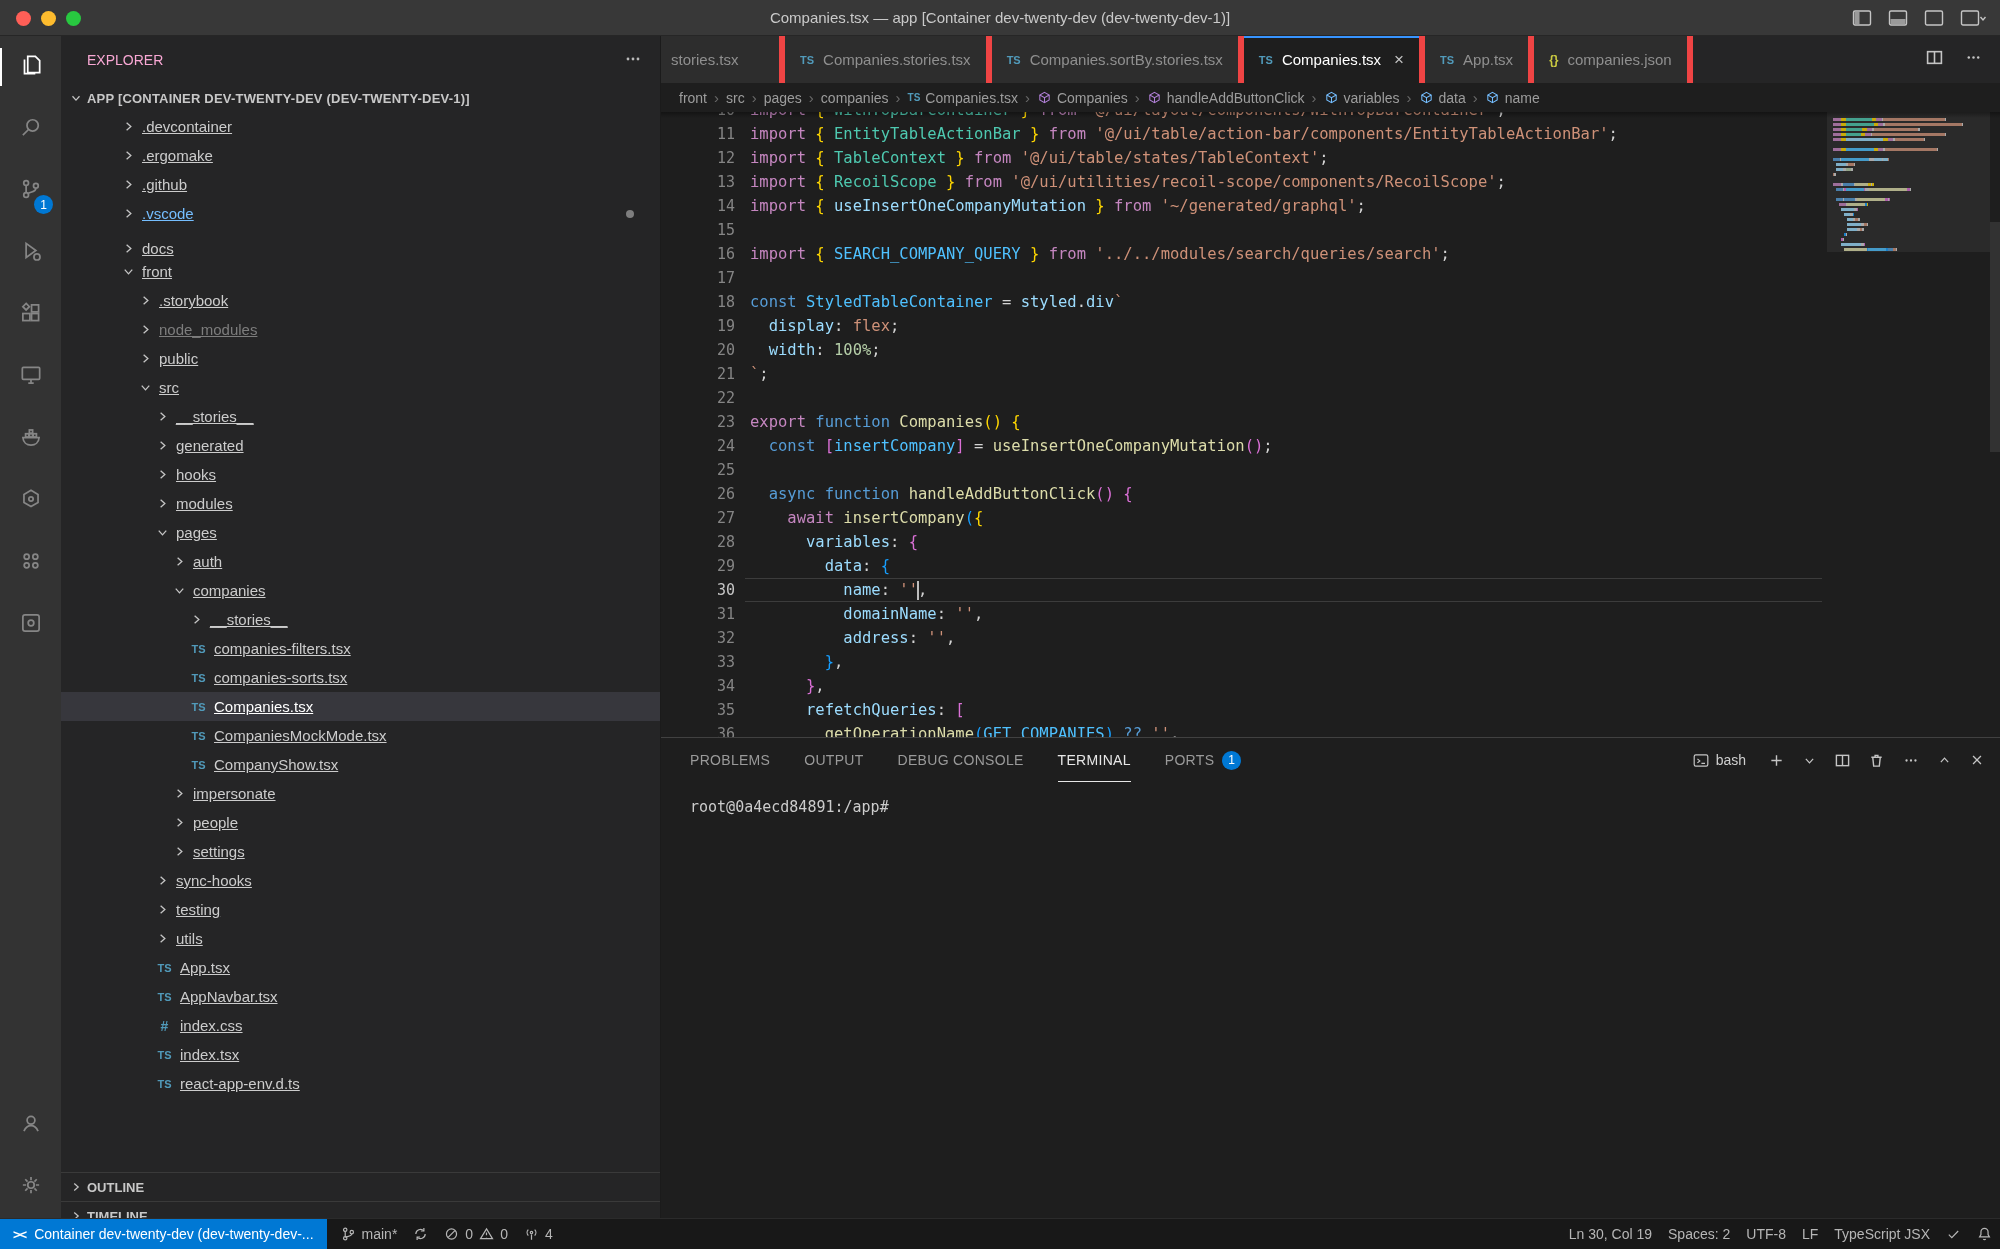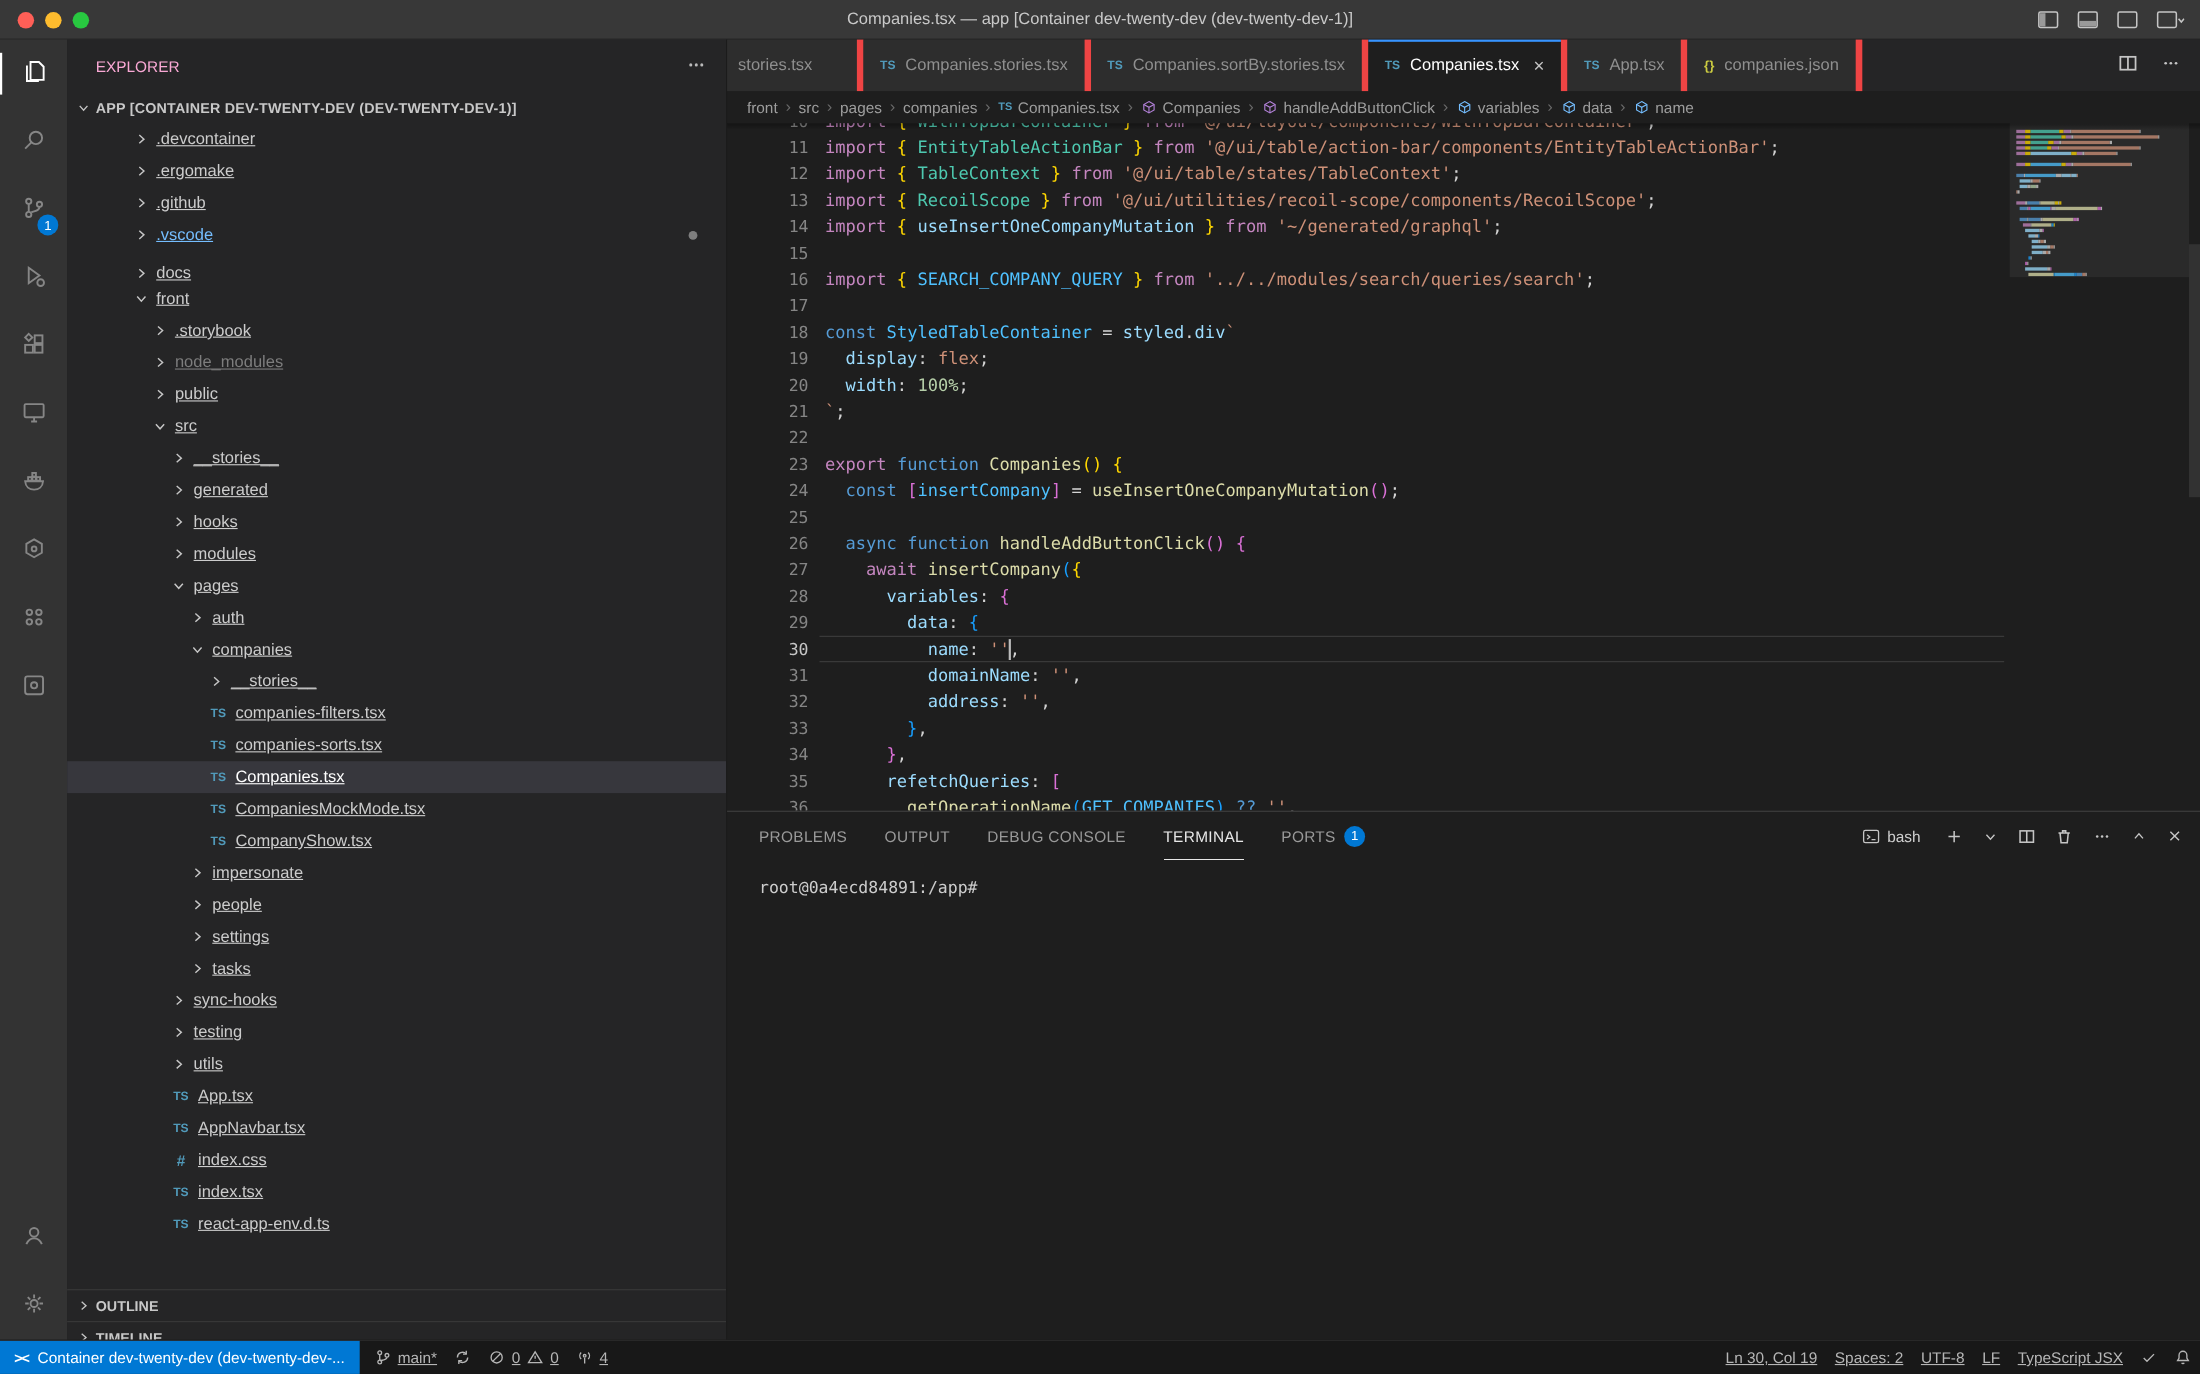--- a/index.html
+++ b/index.html
@@ -101,21 +101,21 @@
   .panel-actions { margin-left:auto; display:flex; align-items:center; gap:19px; }
   .panel-actions svg { stroke:#c5c5c5; fill:none; stroke-width:1.5; display:block; }
   .bash-chip { display:flex; align-items:center; gap:7px; font-size:14px; color:#cfcfcf; margin-right:4px; }
   .terminal-body { padding:16px 0 0 29px; font:15px "DejaVu Sans Mono",monospace; color:#cccccc; }
 
   
   .statusbar { position:absolute; left:0; right:0; bottom:0; height:31px; background:#181818; border-top:1px solid #2b2b2b;
                display:flex; align-items:center; font-size:14px; color:#b6b6b6; }
   .sb-remote { height:100%; background:#0078d4; color:#fff; display:flex; align-items:center; gap:8px; padding:0 13px; }
   .sb-remote .rico { font-weight:bold; font-size:13px; letter-spacing:-1px; }
-  .sb-item { display:flex; align-items:center; gap:6px; padding:0 8px; height:100%;text-decoration:underline; }
+  .sb-item { display:flex; align-items:center; gap:6px; padding:0 8px; height:100%; }
   .sb-item svg { stroke:#b6b6b6; fill:none; stroke-width:1.3; display:block; }
   .sb-left { display:flex; align-items:center; margin-left:6px; }
   .sb-right { margin-left:auto; display:flex; align-items:center; }
 </style>
 </head>
 <body>
 
 <div id="app">
 
   <div class="titlebar">
@@ -437,28 +437,20 @@
           </span>
           <span class="lbl">people</span>
         </div>
         <div class="row" style="padding-left: 110px;">
           <span class="chev">
             <svg width="15" height="15" viewBox="0 0 16 16">
               <path d="M6 4l4.5 4L6 12"></path>
             </svg>
           </span>
           <span class="lbl">settings</span>
-        </div>
-        <div class="row" style="padding-left: 110px;">
-          <span class="chev">
-            <svg width="15" height="15" viewBox="0 0 16 16">
-              <path d="M6 4l4.5 4L6 12"></path>
-            </svg>
-          </span>
-          <span class="lbl">tasks</span>
         </div>
         <div class="row" style="padding-left: 93px;">
           <span class="chev">
             <svg width="15" height="15" viewBox="0 0 16 16">
               <path d="M6 4l4.5 4L6 12"></path>
             </svg>
           </span>
           <span class="lbl">sync-hooks</span>
         </div>
         <div class="row" style="padding-left: 93px;">

